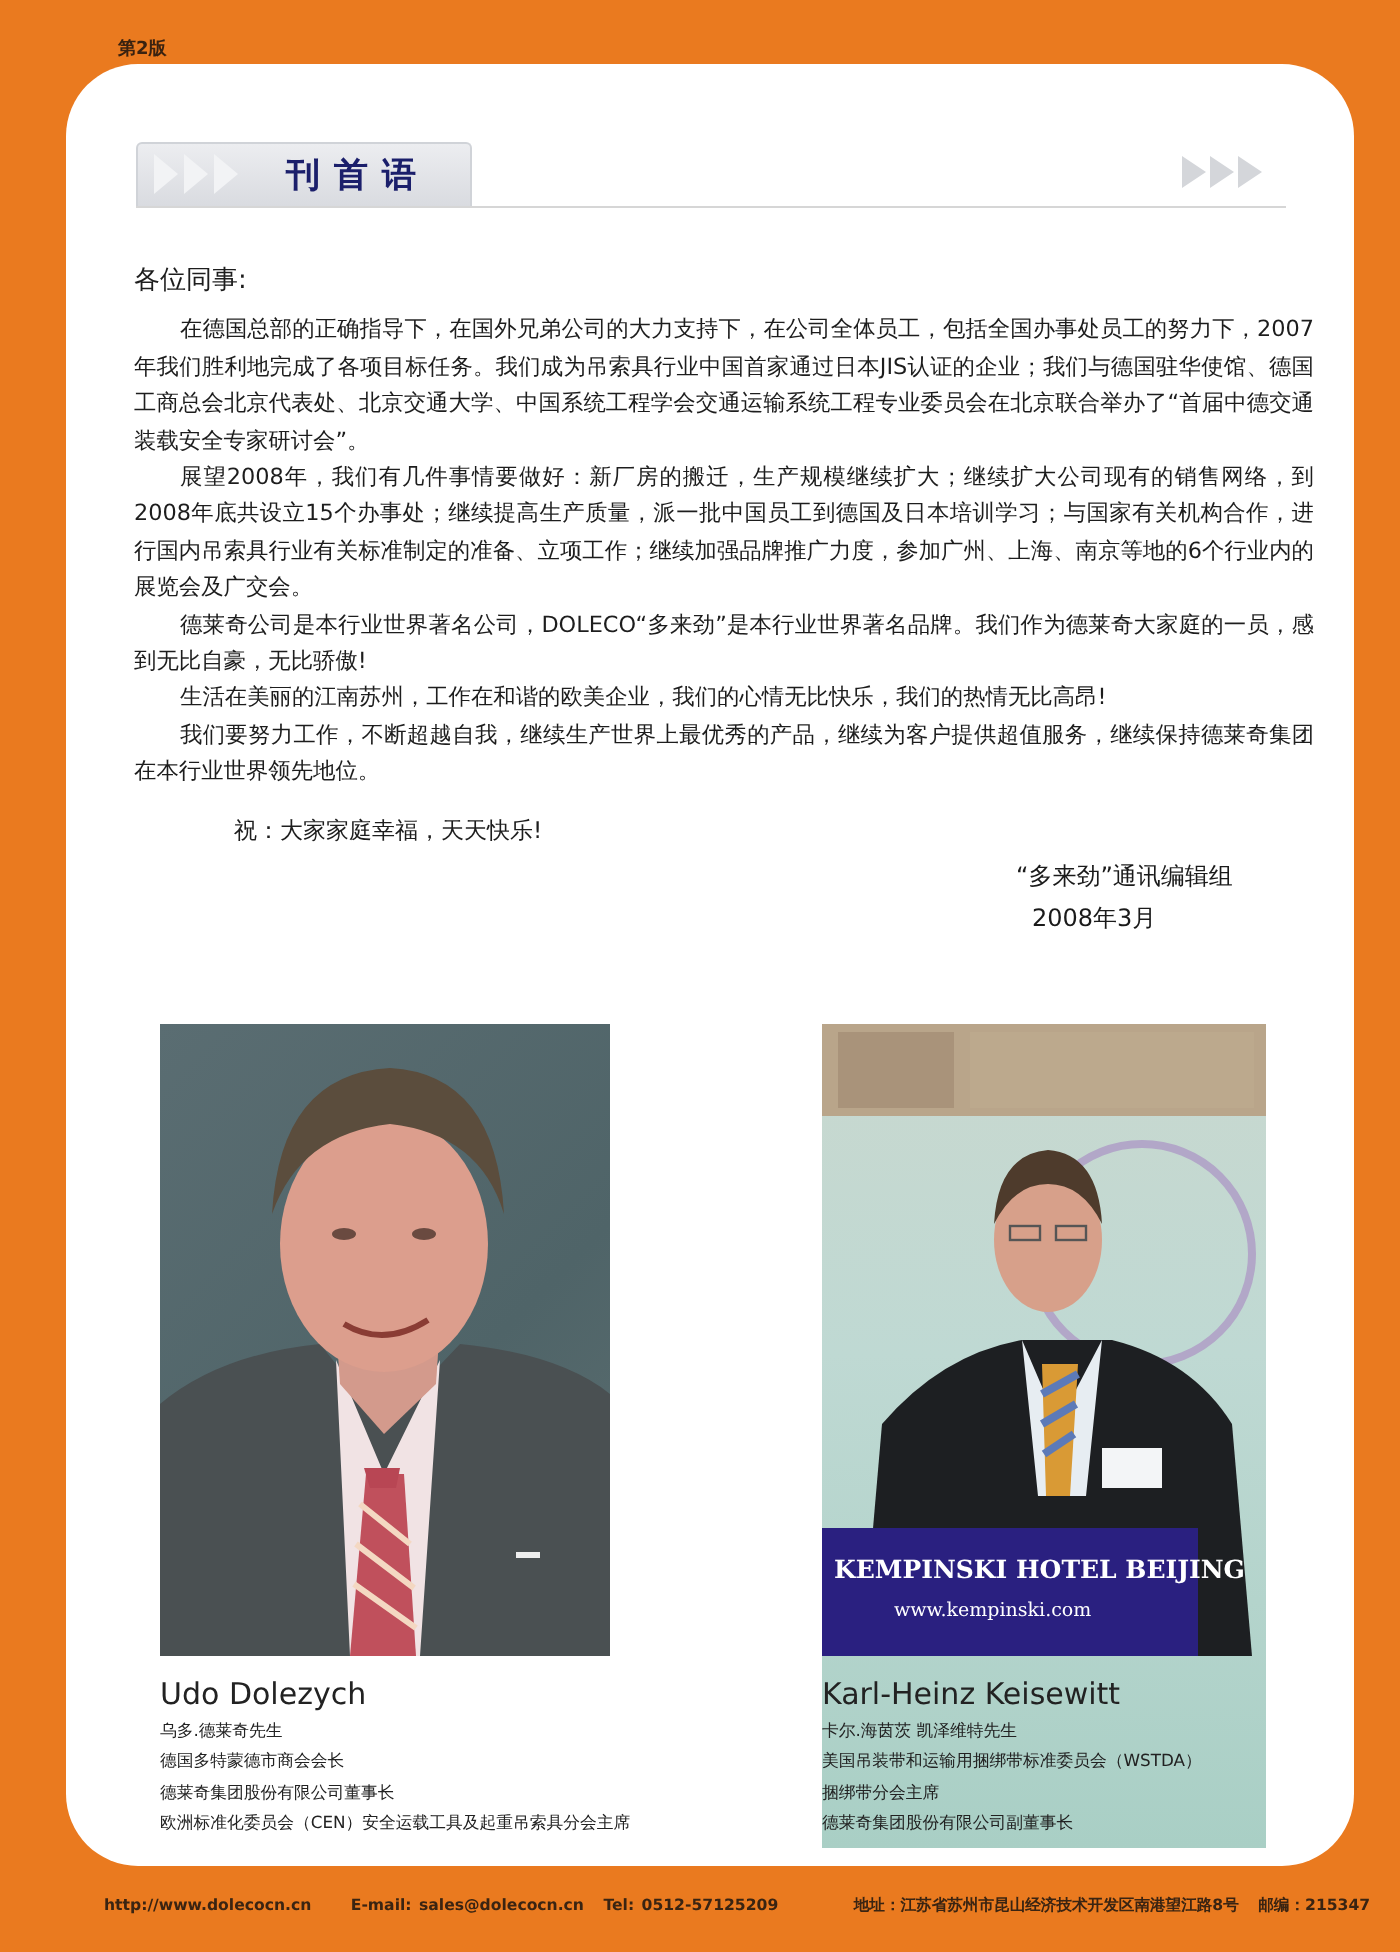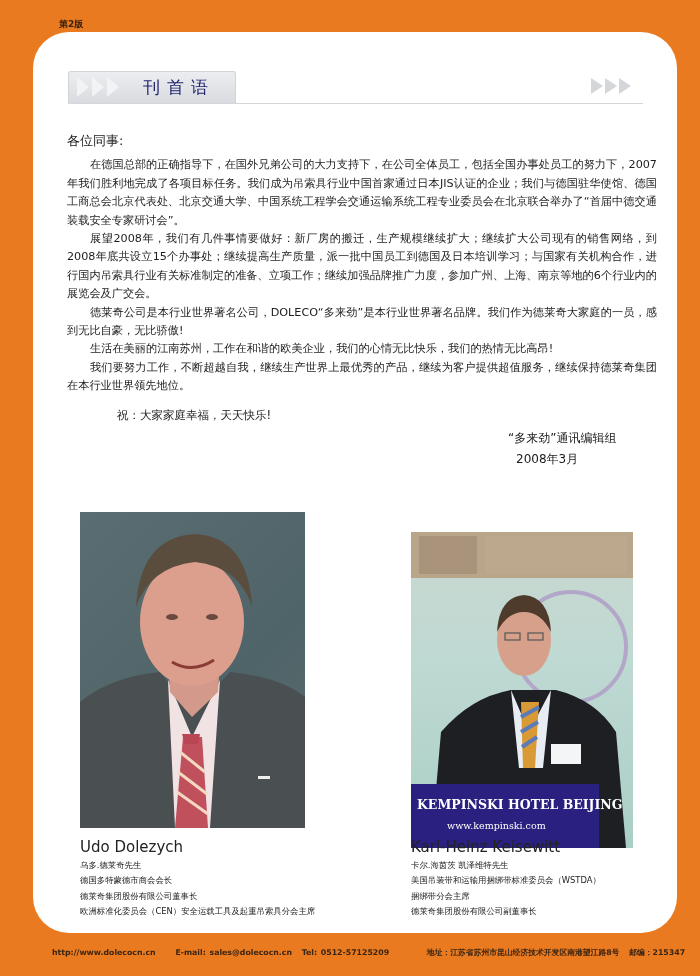--- a/index.html
+++ b/index.html
@@ -31,21 +31,21 @@
   .tab-chevrons {
     position: absolute; left: 8px; top: 5px; display: flex; gap: 0;
   }
   .chev {
     width: 0; height: 0; border-top: 10px solid transparent; border-bottom: 10px solid transparent;
     border-left: 12px solid #f2f3f5; margin-right: 3px;
   }
   .tab-title {
     position: absolute; left: 74px; top: 4px;
     font-family: "DejaVu Serif", "Liberation Serif", serif;
-    font-size: 17px; font-weight: normal; color: #1b1f6b; letter-spacing: 7px;
+    font-size: 17px; font-weight: bold; color: #1b1f6b; letter-spacing: 7px;
   }
   .right-chevrons {
     position: absolute; left: 591px; top: 78px; display: flex;
   }
   .right-chevrons .chev {
     border-top: 8px solid transparent; border-bottom: 8px solid transparent;
     border-left: 12px solid #d4d6da; margin-right: 2px;
   }
   
   .letter {
@@ -58,21 +58,21 @@
   .sign {
     position: absolute; left: 508px; top: 428px; font-size: 12px; line-height: 21px;
   }
   .sign .date { padding-left: 8px; }
   
   .photo {
     position: absolute; overflow: hidden;
   }
   .photo-udo { left: 80px; top: 512px; width: 225px; height: 316px;
     background: linear-gradient(135deg, #5a6d72 0%, #4f6468 60%, #5c6e70 100%); }
-  .photo-karl { left: 411px; top: 532px; width: 222px; height: 316px;
+  .photo-karl { left: 411px; top: 512px; width: 222px; height: 412px;
     background: linear-gradient(#c9d8cf 0%, #bfd9d3 40%, #a9cfc5 100%); }
   .caption {
     position: absolute; font-size: 8.4px; line-height: 15.5px; color: #222;
   }
   .caption .name { font-size: 15px; margin-bottom: 2px; }
   .cap-udo { left: 80px; top: 840px; }
   .cap-karl { left: 411px; top: 840px; }
   
   .footer {
     position: absolute; left: 52px; top: 947px; font-size: 7.8px; font-weight: bold;

